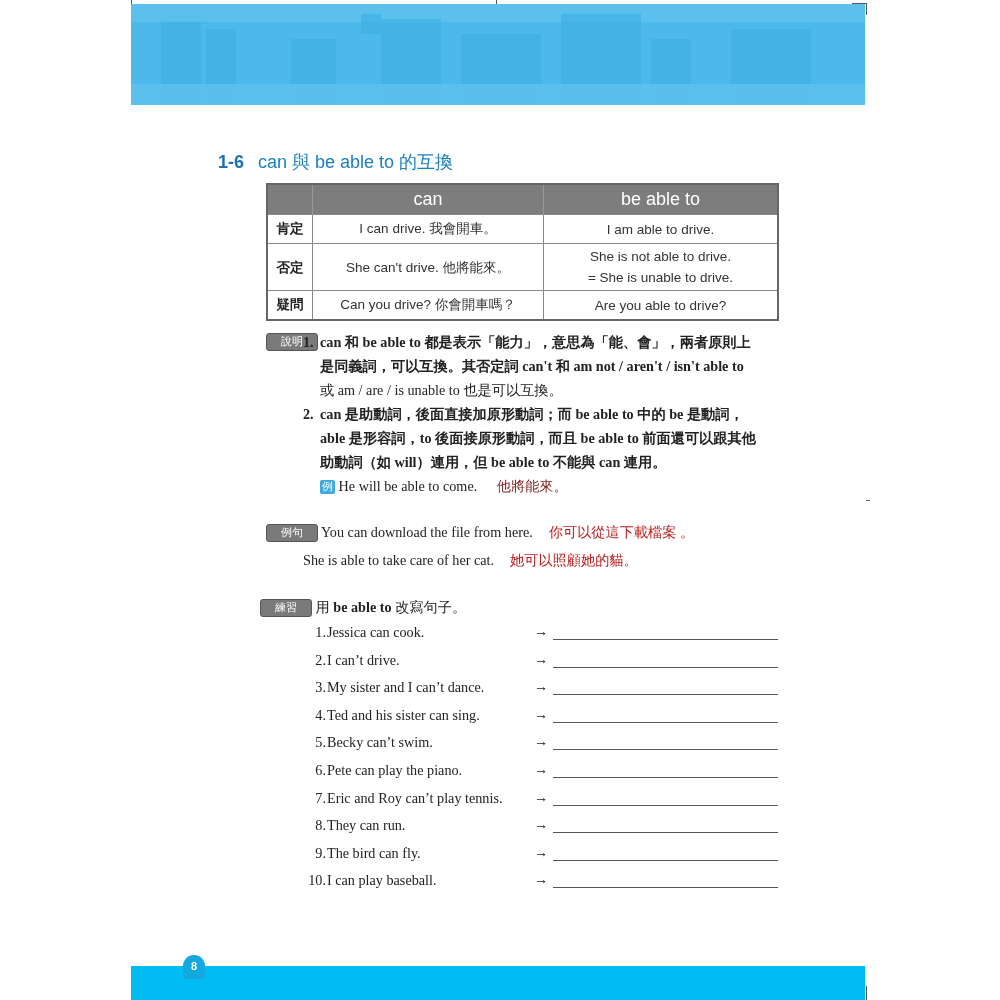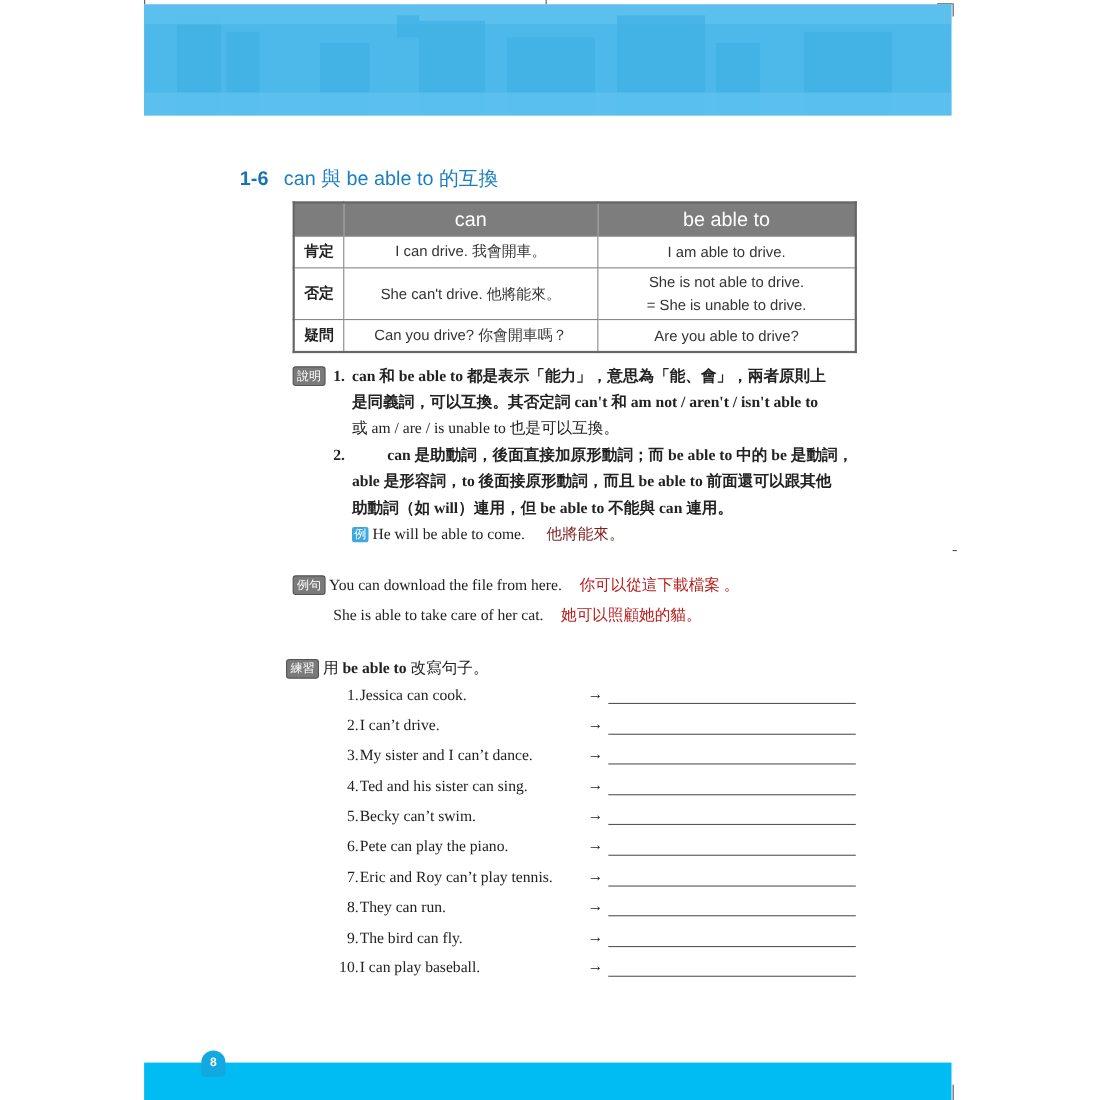--- a/index.html
+++ b/index.html
@@ -8,21 +8,21 @@
   .header-band { position:absolute; left:131px; top:4px; width:734px; height:101px; background:#4db8ea; overflow:hidden; }
   .header-band .blk { position:absolute; background:#3fb0e4; opacity:0.7; }
   .header-band .blk2 { position:absolute; background:#5fc2ef; opacity:0.8; }
   .title { position:absolute; left:218px; top:150px; font-family:"Liberation Sans", "DejaVu Sans", sans-serif; color:#1a7fc1; font-size:18px; }
   .title .num { font-weight:bold; margin-right:14px; color:#1a73b0; }
   table.cmp { position:absolute; left:266px; top:183px; width:513px; border-collapse:collapse; font-family:"Liberation Sans", "DejaVu Sans", sans-serif; font-size:13.5px; color:#333; border:2px solid #666; }
   table.cmp th { background:#7d7d7d; color:#fff; font-weight:normal; height:27px; font-size:18px; border-left:1px solid #999; }
   table.cmp td { border:1px solid #888; text-align:center; height:28px; padding:0 4px; }
   table.cmp td.rowh { width:36px; font-weight:bold; color:#222; font-family:"DejaVu Sans", sans-serif; }
   table.cmp tr.tall td { height:46px; line-height:21px; }
-  .badge { display:inline-block; background:#7a7a7a; color:#fff; font-family:"DejaVu Sans", sans-serif; font-size:11px; padding:1px 3px; border-radius:3px; line-height:14px; vertical-align:1px; border:1px solid #555; }
+  .badge { display:inline-block; background:#7a7a7a; color:#fff; font-family:"DejaVu Sans", sans-serif; font-size:11px; padding:1px 14px; border-radius:3px; line-height:14px; vertical-align:1px; border:1px solid #555; }
   .badge-ex { display:inline-block; background:#3fa9dd; color:#fff; font-family:"DejaVu Sans", sans-serif; font-size:11px; padding:0 2px; border-radius:2px; line-height:14px; vertical-align:1px; }
   .expl { position:absolute; left:266px; top:330px; width:520px; font-size:14.2px; line-height:24px; }
   .examples { position:absolute; left:266px; top:518px; font-size:14.2px; line-height:28px; }
   .examples .line2 { padding-left:37px; }
   .examples .zh { margin-left:16px; color:#b91c1c; }
   .practice { position:absolute; left:260px; top:598px; font-size:14.2px; }
   .ex-list { position:absolute; left:300px; top:620px; width:480px; font-size:14.2px; }
   .ex-row { position:relative; height:27.6px; }
   .ex-row .n { position:absolute; right:453px; top:4px; text-align:right; }
   .ex-row .s { position:absolute; left:27px; top:4px; white-space:nowrap; }
@@ -90,21 +90,21 @@
 <div class="expl">
   <div style="position:relative;padding-left:54px;">
     <span class="badge" style="position:absolute;left:0;top:3px;">說明</span>
     <span style="position:absolute;left:37px;font-weight:bold;">1.</span>
     <div style="font-weight:bold;">can 和 be able to 都是表示「能力」，意思為「能、會」，兩者原則上</div>
     <div style="font-weight:bold;">是同義詞，可以互換。其否定詞 can't 和 am not / aren't / isn't able to</div>
     <div style="font-weight:normal;">或 am / are / is unable to 也是可以互換。</div>
   </div>
   <div style="position:relative;padding-left:54px;">
     <span style="position:absolute;left:37px;font-weight:bold;">2.</span>
-    <div style="font-weight:bold;margin-left:32px;">can 是助動詞，後面直接加原形動詞；而 be able to 中的 be 是動詞，</div>
+    <div style="font-weight:bold;">can 是助動詞，後面直接加原形動詞；而 be able to 中的 be 是動詞，</div>
     <div style="font-weight:bold;">able 是形容詞，to 後面接原形動詞，而且 be able to 前面還可以跟其他</div>
     <div style="font-weight:bold;">助動詞（如 will）連用，但 be able  to 不能與 can 連用。</div>
     <div>
       <span class="badge-ex">例</span>
       <span>He will be able to come.</span>
       <span style="margin-left:16px;color:#7f1d1d;">他將能來。</span>
     </div>
   </div>
 </div>
 

